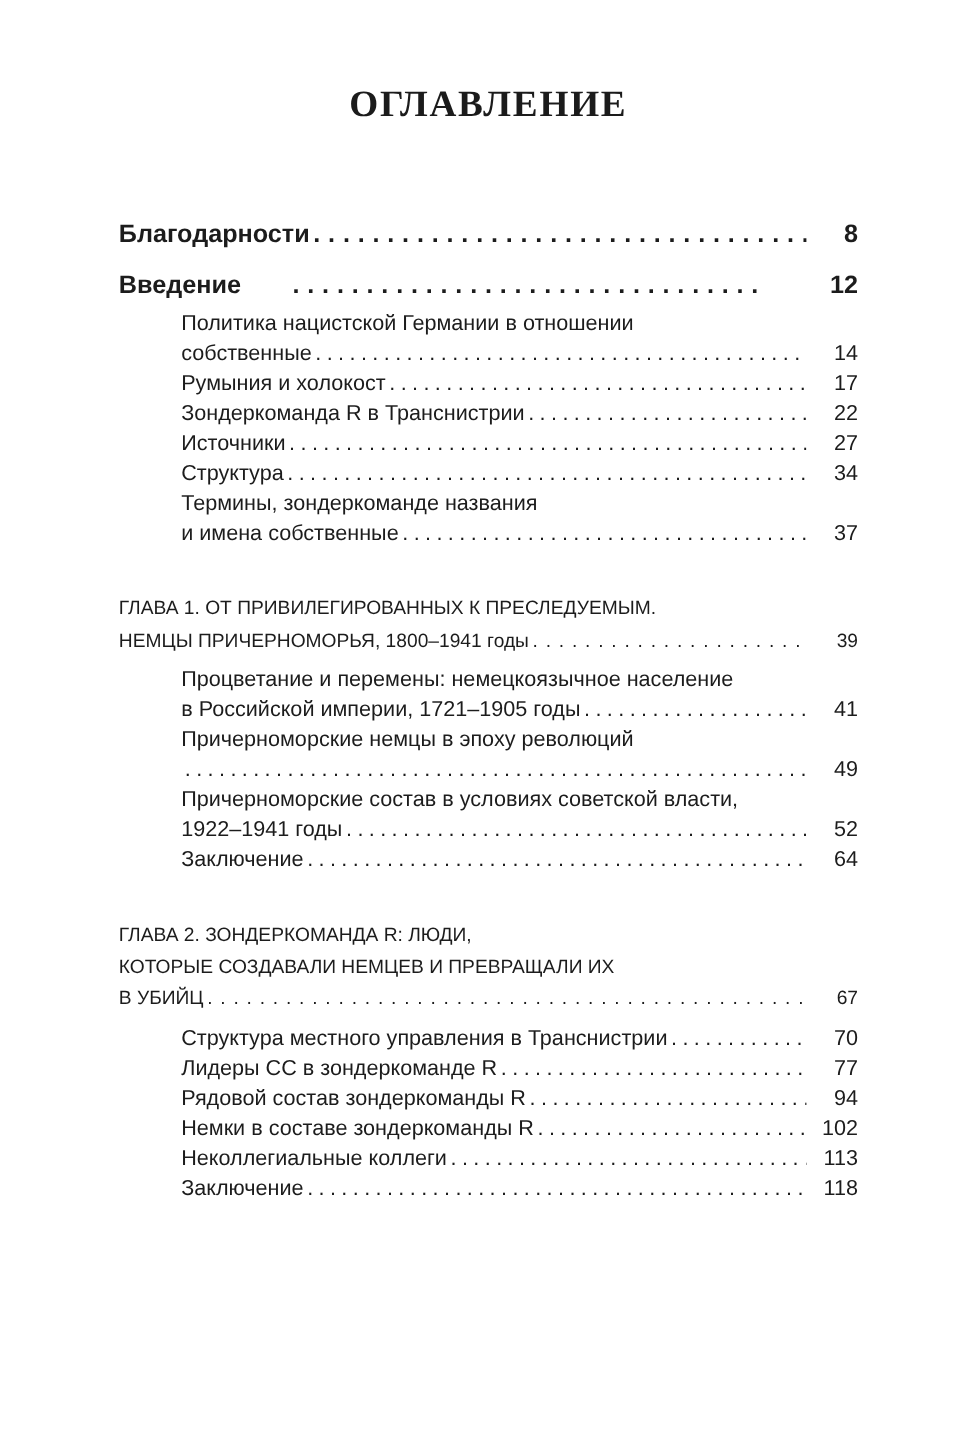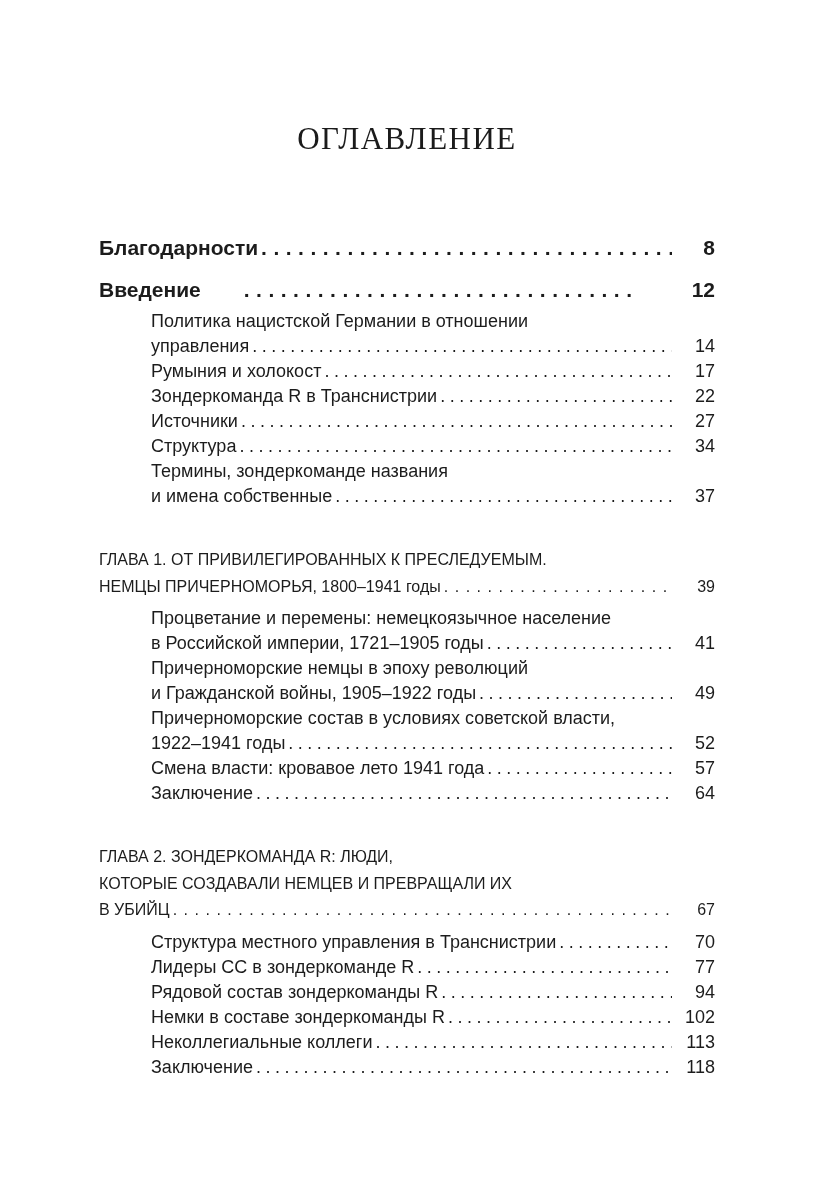--- a/index.html
+++ b/index.html
@@ -15,24 +15,24 @@
     width: 817px; height: 1200px;
     background: #ffffff;
     overflow: hidden;
   }
   .content {
     position: absolute;
     left: 99px; top: 0;
     width: 616px;
   }
   .doc-title {
-    margin-top: 120px;
+    margin-top: 68px;
     text-align: center;
     font-family: "Liberation Serif", serif;
-    font-weight: 400;
+    font-weight: 700;
     font-size: 31px;
     line-height: 38px;
     letter-spacing: 1.5px;
     color: #1b1b1b;
   }
   .toc { margin-top: 77px; }
 
   .row {
     display: flex;
     align-items: baseline;
@@ -100,21 +100,21 @@
         <span class="lbl">Введение</span>
         <span class="dots"></span>
         <span class="pg">12</span>
       </div>
 
       <div class="subs">
         <div class="row sub">
           <span class="lbl">Политика нацистской Германии в отношении</span>
         </div>
         <div class="row sub">
-          <span class="lbl">управления</span>
+          <span class="lbl">собственные</span>
           <span class="dots"></span>
           <span class="pg">14</span>
         </div>
         <div class="row sub">
           <span class="lbl">Румыния и холокост</span>
           <span class="dots"></span>
           <span class="pg">17</span>
         </div>
         <div class="row sub">
           <span class="lbl">Зондеркоманда R в Транснистрии</span>
@@ -156,36 +156,30 @@
           </div>
           <div class="row sub">
             <span class="lbl">в Российской империи, 1721–1905 годы</span>
             <span class="dots"></span>
             <span class="pg">41</span>
           </div>
           <div class="row sub">
             <span class="lbl">Причерноморские немцы в эпоху революций</span>
           </div>
           <div class="row sub">
-            <span class="lbl">и Гражданской войны, 1905–1922 годы</span>
             <span class="dots"></span>
             <span class="pg">49</span>
           </div>
           <div class="row sub">
             <span class="lbl">Причерноморские состав в условиях советской власти,</span>
           </div>
           <div class="row sub">
             <span class="lbl">1922–1941 годы</span>
             <span class="dots"></span>
             <span class="pg">52</span>
-          </div>
-          <div class="row sub">
-            <span class="lbl">Смена власти: кровавое лето 1941 года</span>
-            <span class="dots"></span>
-            <span class="pg">57</span>
           </div>
           <div class="row sub">
             <span class="lbl">Заключение</span>
             <span class="dots"></span>
             <span class="pg">64</span>
           </div>
         </div>
       </div>
 
       <div class="chap">

